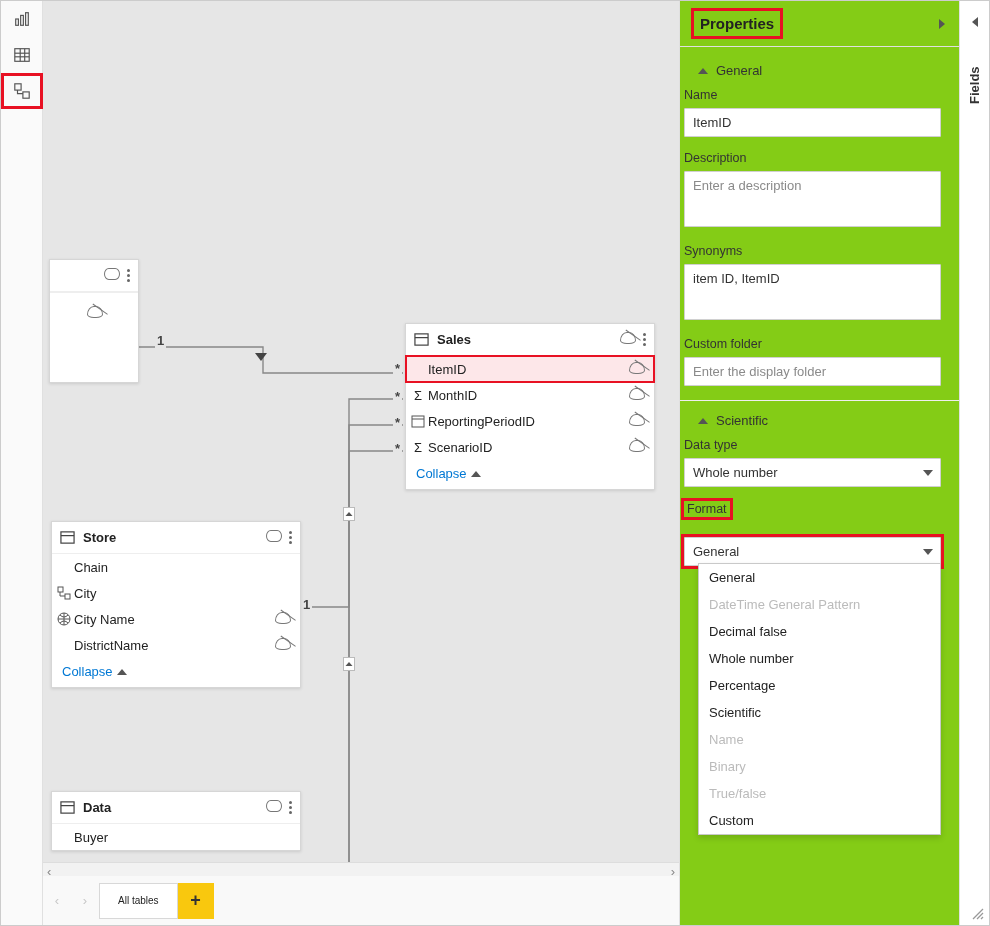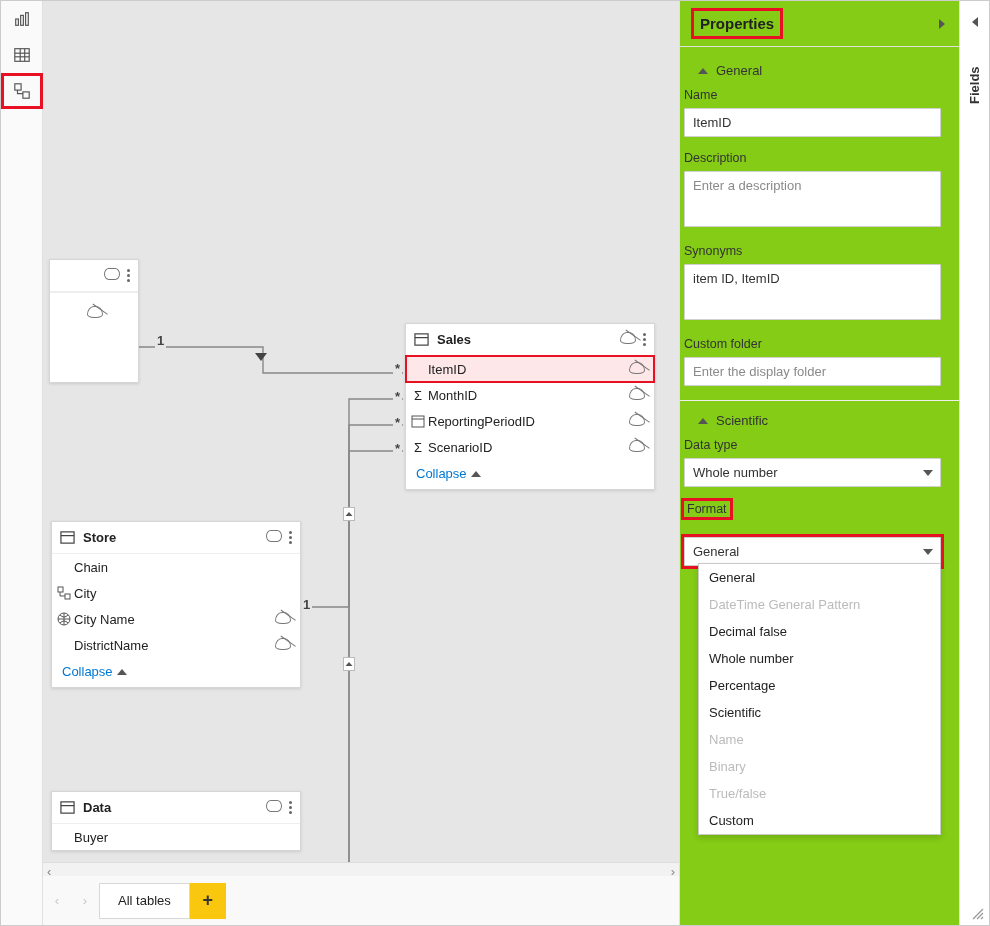--- a/index.html
+++ b/index.html
@@ -54,21 +54,21 @@
   .collapse-link { color:#0078d4; padding:6px 10px 8px 10px; display:flex; align-items:center; gap:4px; cursor:pointer; }
   .card-tiny { width:90px; }
   .card-tiny .card-header { justify-content:flex-end; }
   .hidden-placeholder { height:40px; display:flex; align-items:center; justify-content:center; }
 
   
   .bottombar { position:absolute; left:42px; right:310px; bottom:0; height:50px; background:#f9f9f9; border-top:1px solid #e0e0e0; display:flex; align-items:center; }
   .bottombar .scroll-zone { height:14px; position:absolute; top:-14px; left:0; right:0; background:#f2f2f2; border-top:1px solid #ddd; }
   .tab-nav { display:flex; align-items:center; height:100%; }
   .tab-nav .arrow { width:28px; height:36px; display:flex; align-items:center; justify-content:center; color:#c7c7c7; cursor:pointer; }
-  .tab { border:1px solid #d8d8d8; background:#fff; height:36px; padding:0 18px; display:flex; align-items:center; font-size:13px; cursor:pointer; }
+  .tab { border:1px solid #d8d8d8; background:#fff; height:36px; padding:0 18px; display:flex; align-items:center; font-size:10px; cursor:pointer; }
   .tab-add { width:36px; height:36px; background:#f9c80e; display:flex; align-items:center; justify-content:center; font-size:18px; font-weight:600; color:#333; cursor:pointer; }
 
   .corner-resize { position:absolute; right:4px; bottom:4px; width:14px; height:14px; }
 
   
   .rel-label { position:absolute; font-size:13px; color:#444; background:#e6e6e6; padding:0 2px; font-weight:600; }
   .rel-arrow { position:absolute; width:0; height:0; border-left:6px solid transparent; border-right:6px solid transparent; border-top:8px solid #444; }
   .mini-handle { position:absolute; width:12px; height:14px; background:#fff; border:1px solid #bbb; display:flex; align-items:center; justify-content:center; cursor:pointer; }
 
   

